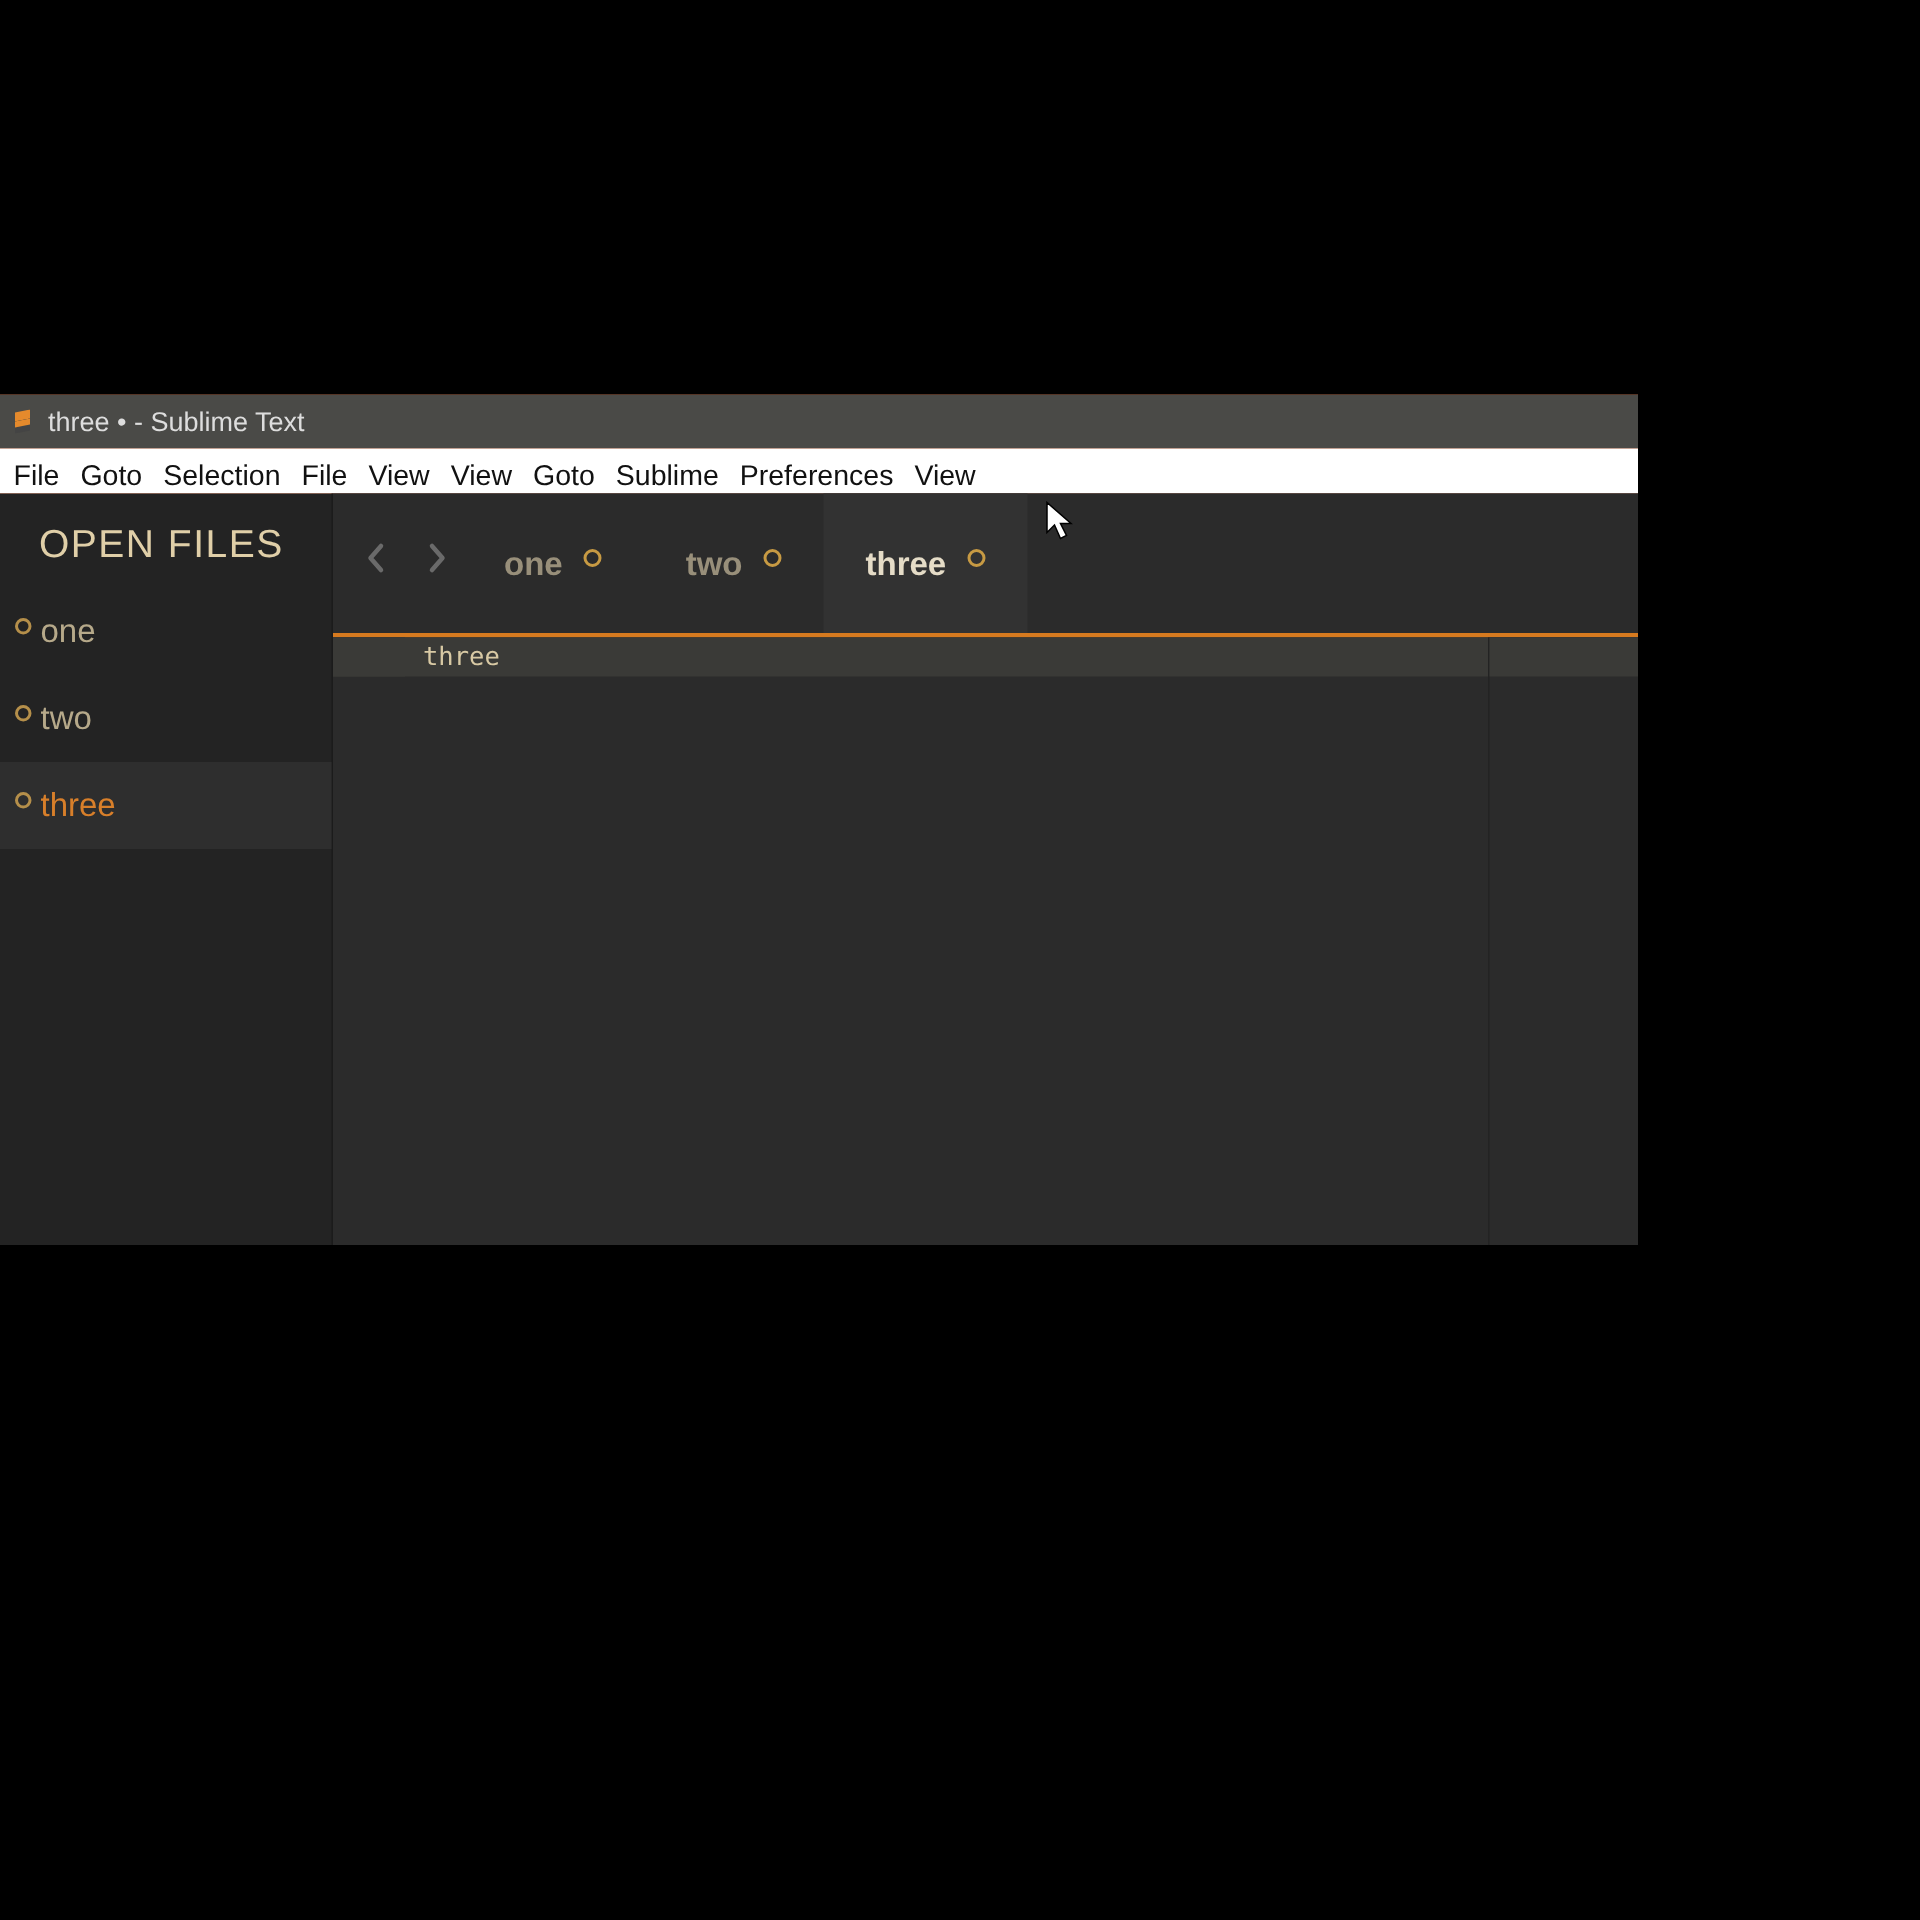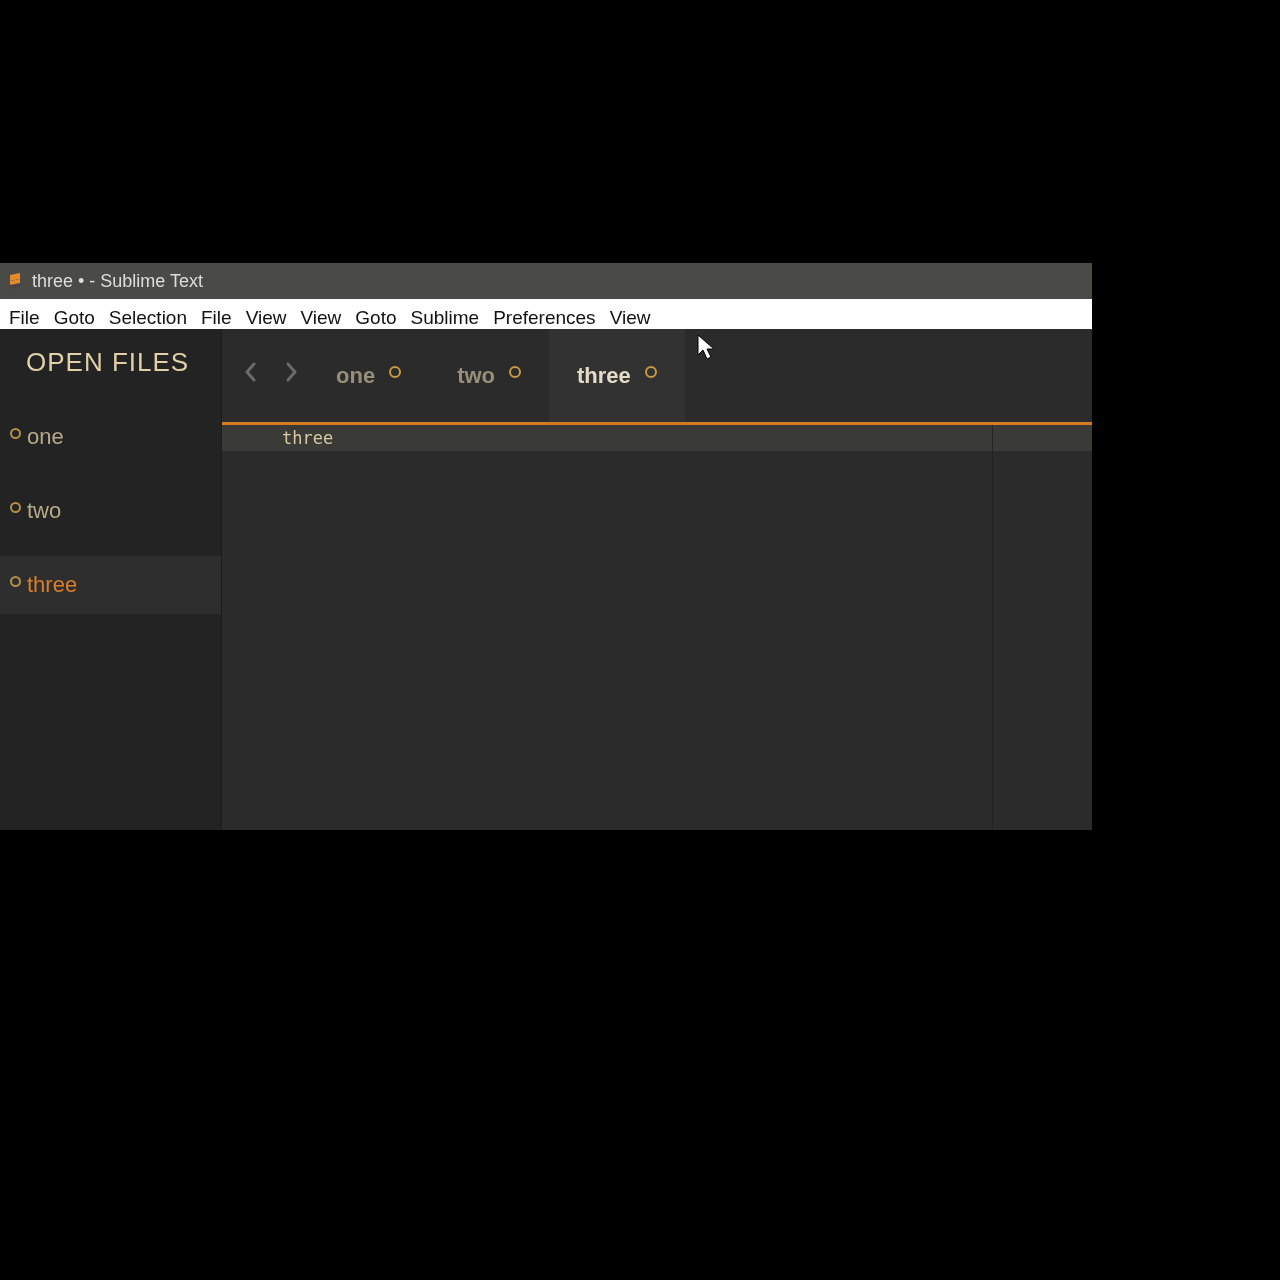--- a/index.html
+++ b/index.html
@@ -59,21 +59,20 @@
     display: flex;
     min-height: 0;
   }
   
   .sidebar {
     width: 222px;
     background: #232323;
     border-right: 1px solid #1b1b1b;
     display: flex;
     flex-direction: column;
-    gap: 16px;
   }
   .sidebar-header {
     padding: 18px 10px 14px 26px;
     color: #e0cfa8;
     font-size: 26px;
     letter-spacing: 1px;
   }
   .sidebar-item {
     display: flex;
     align-items: center;

